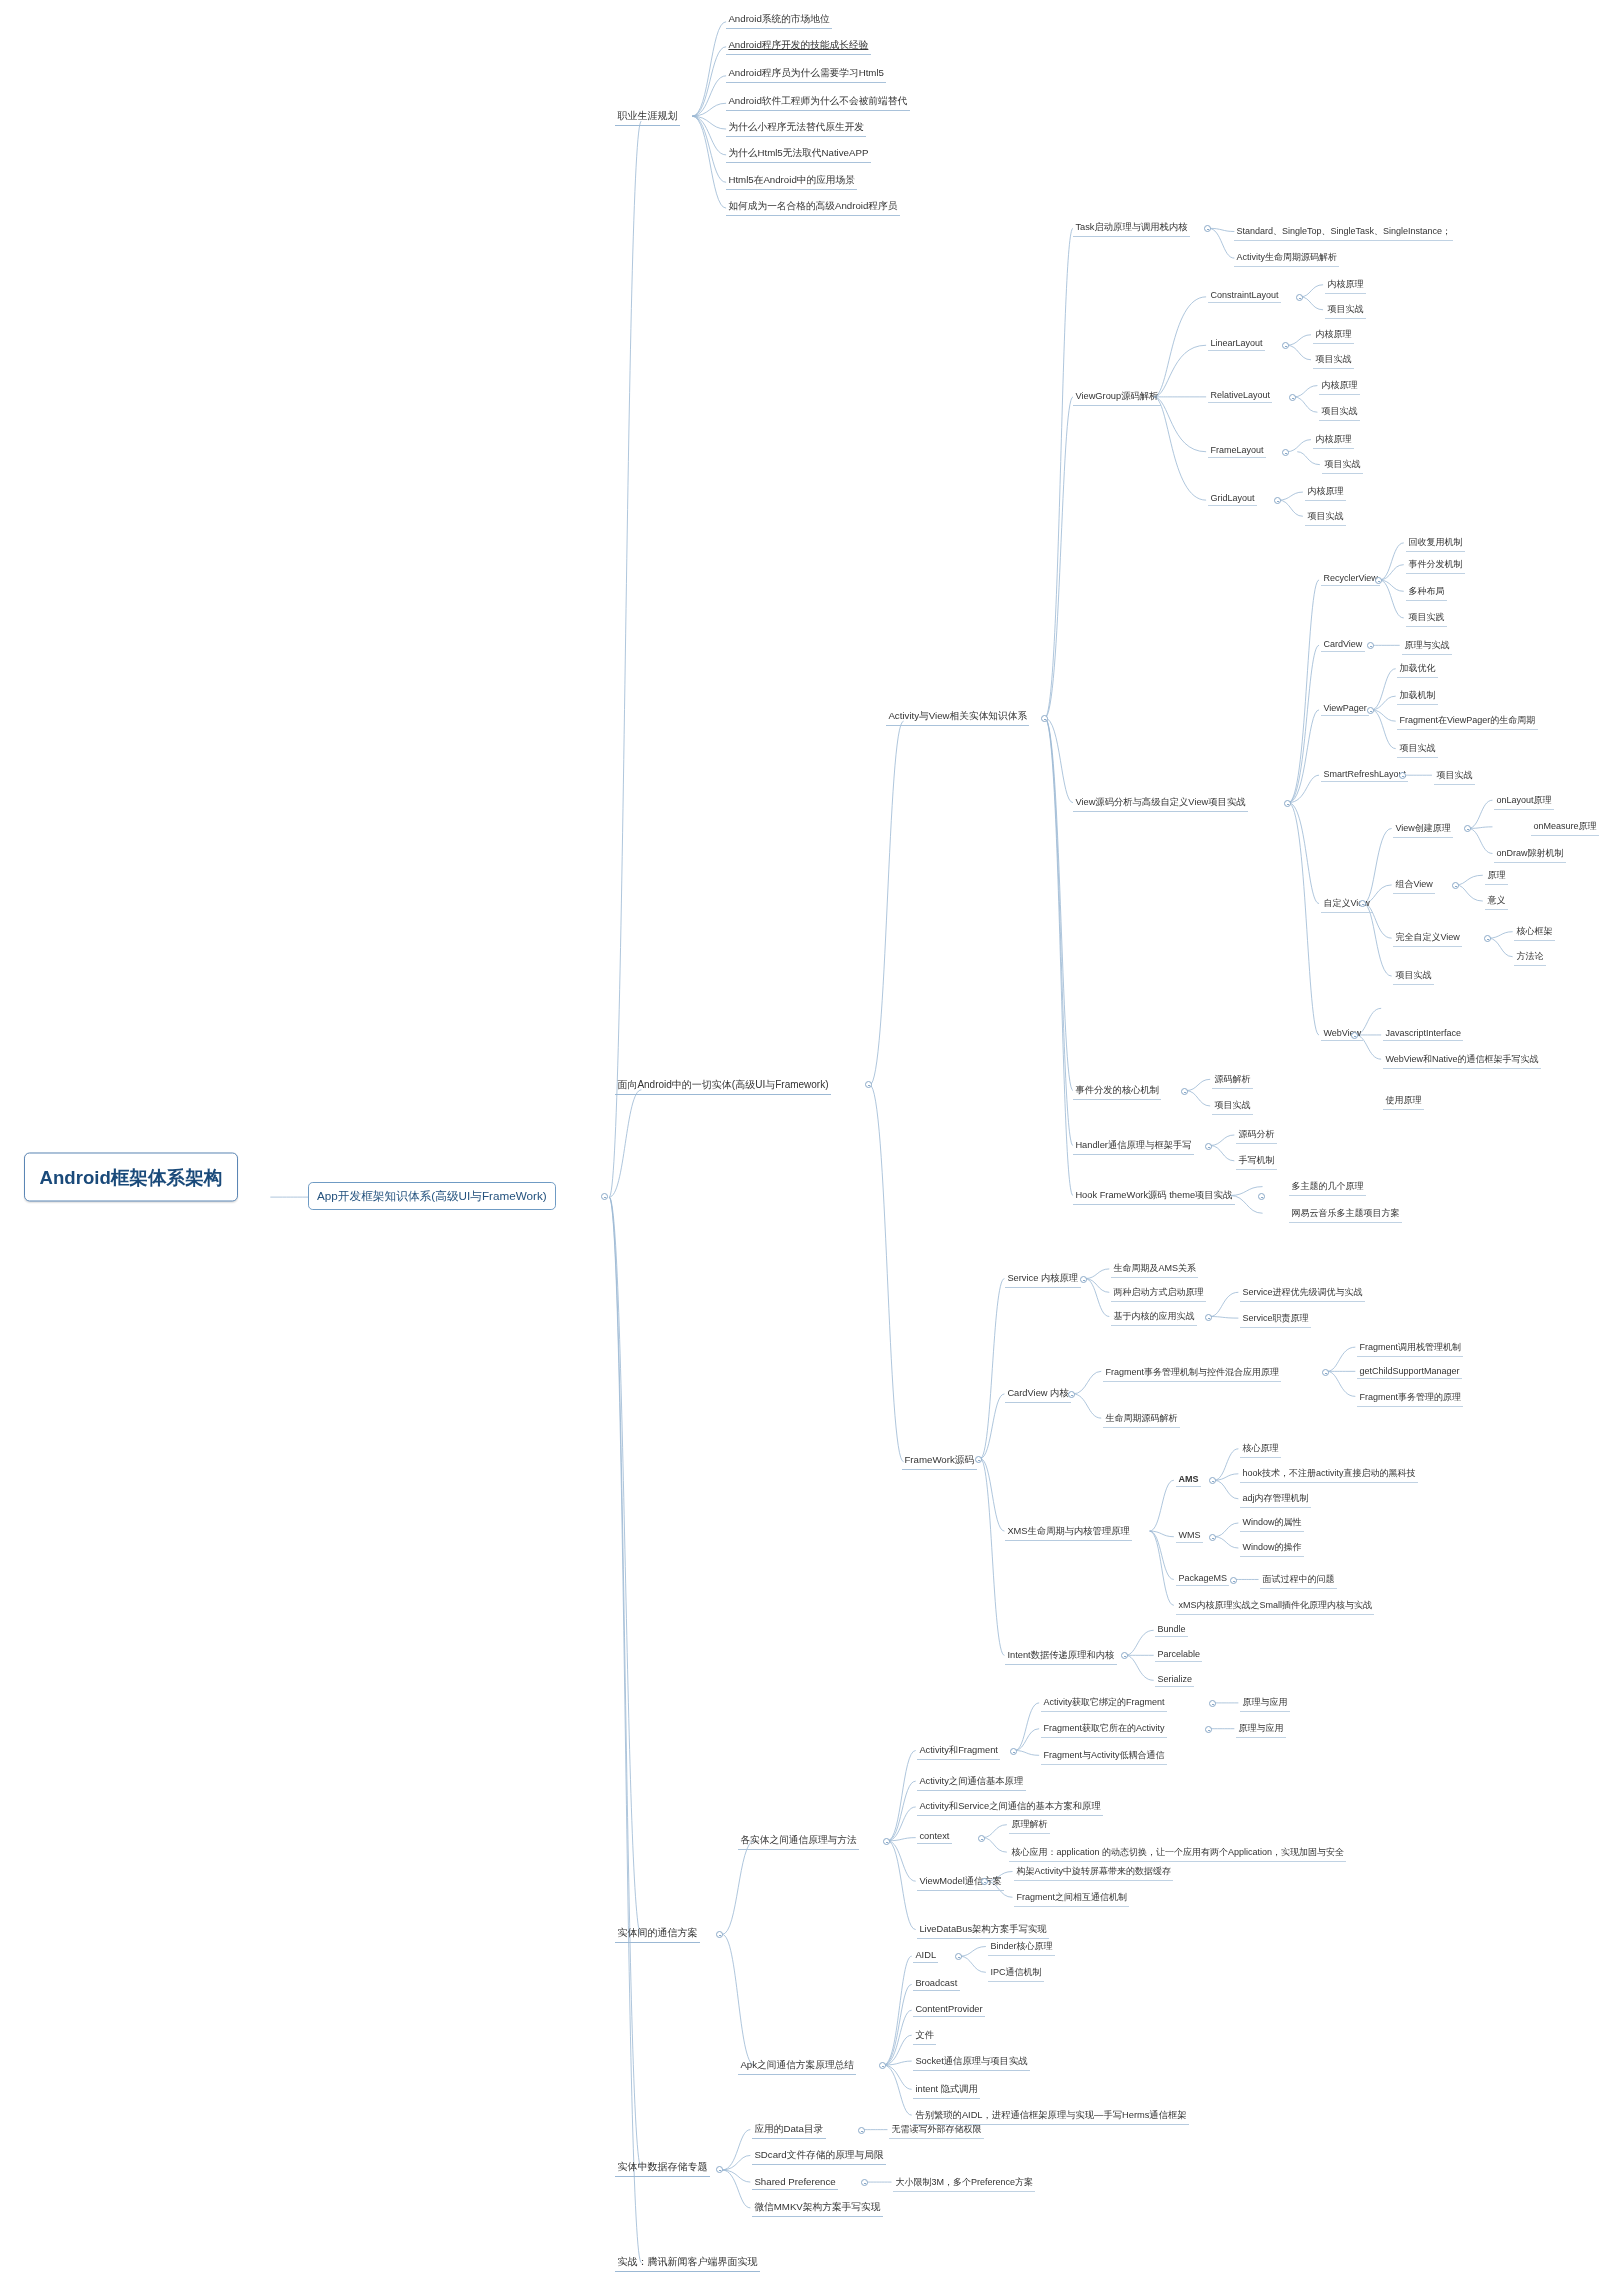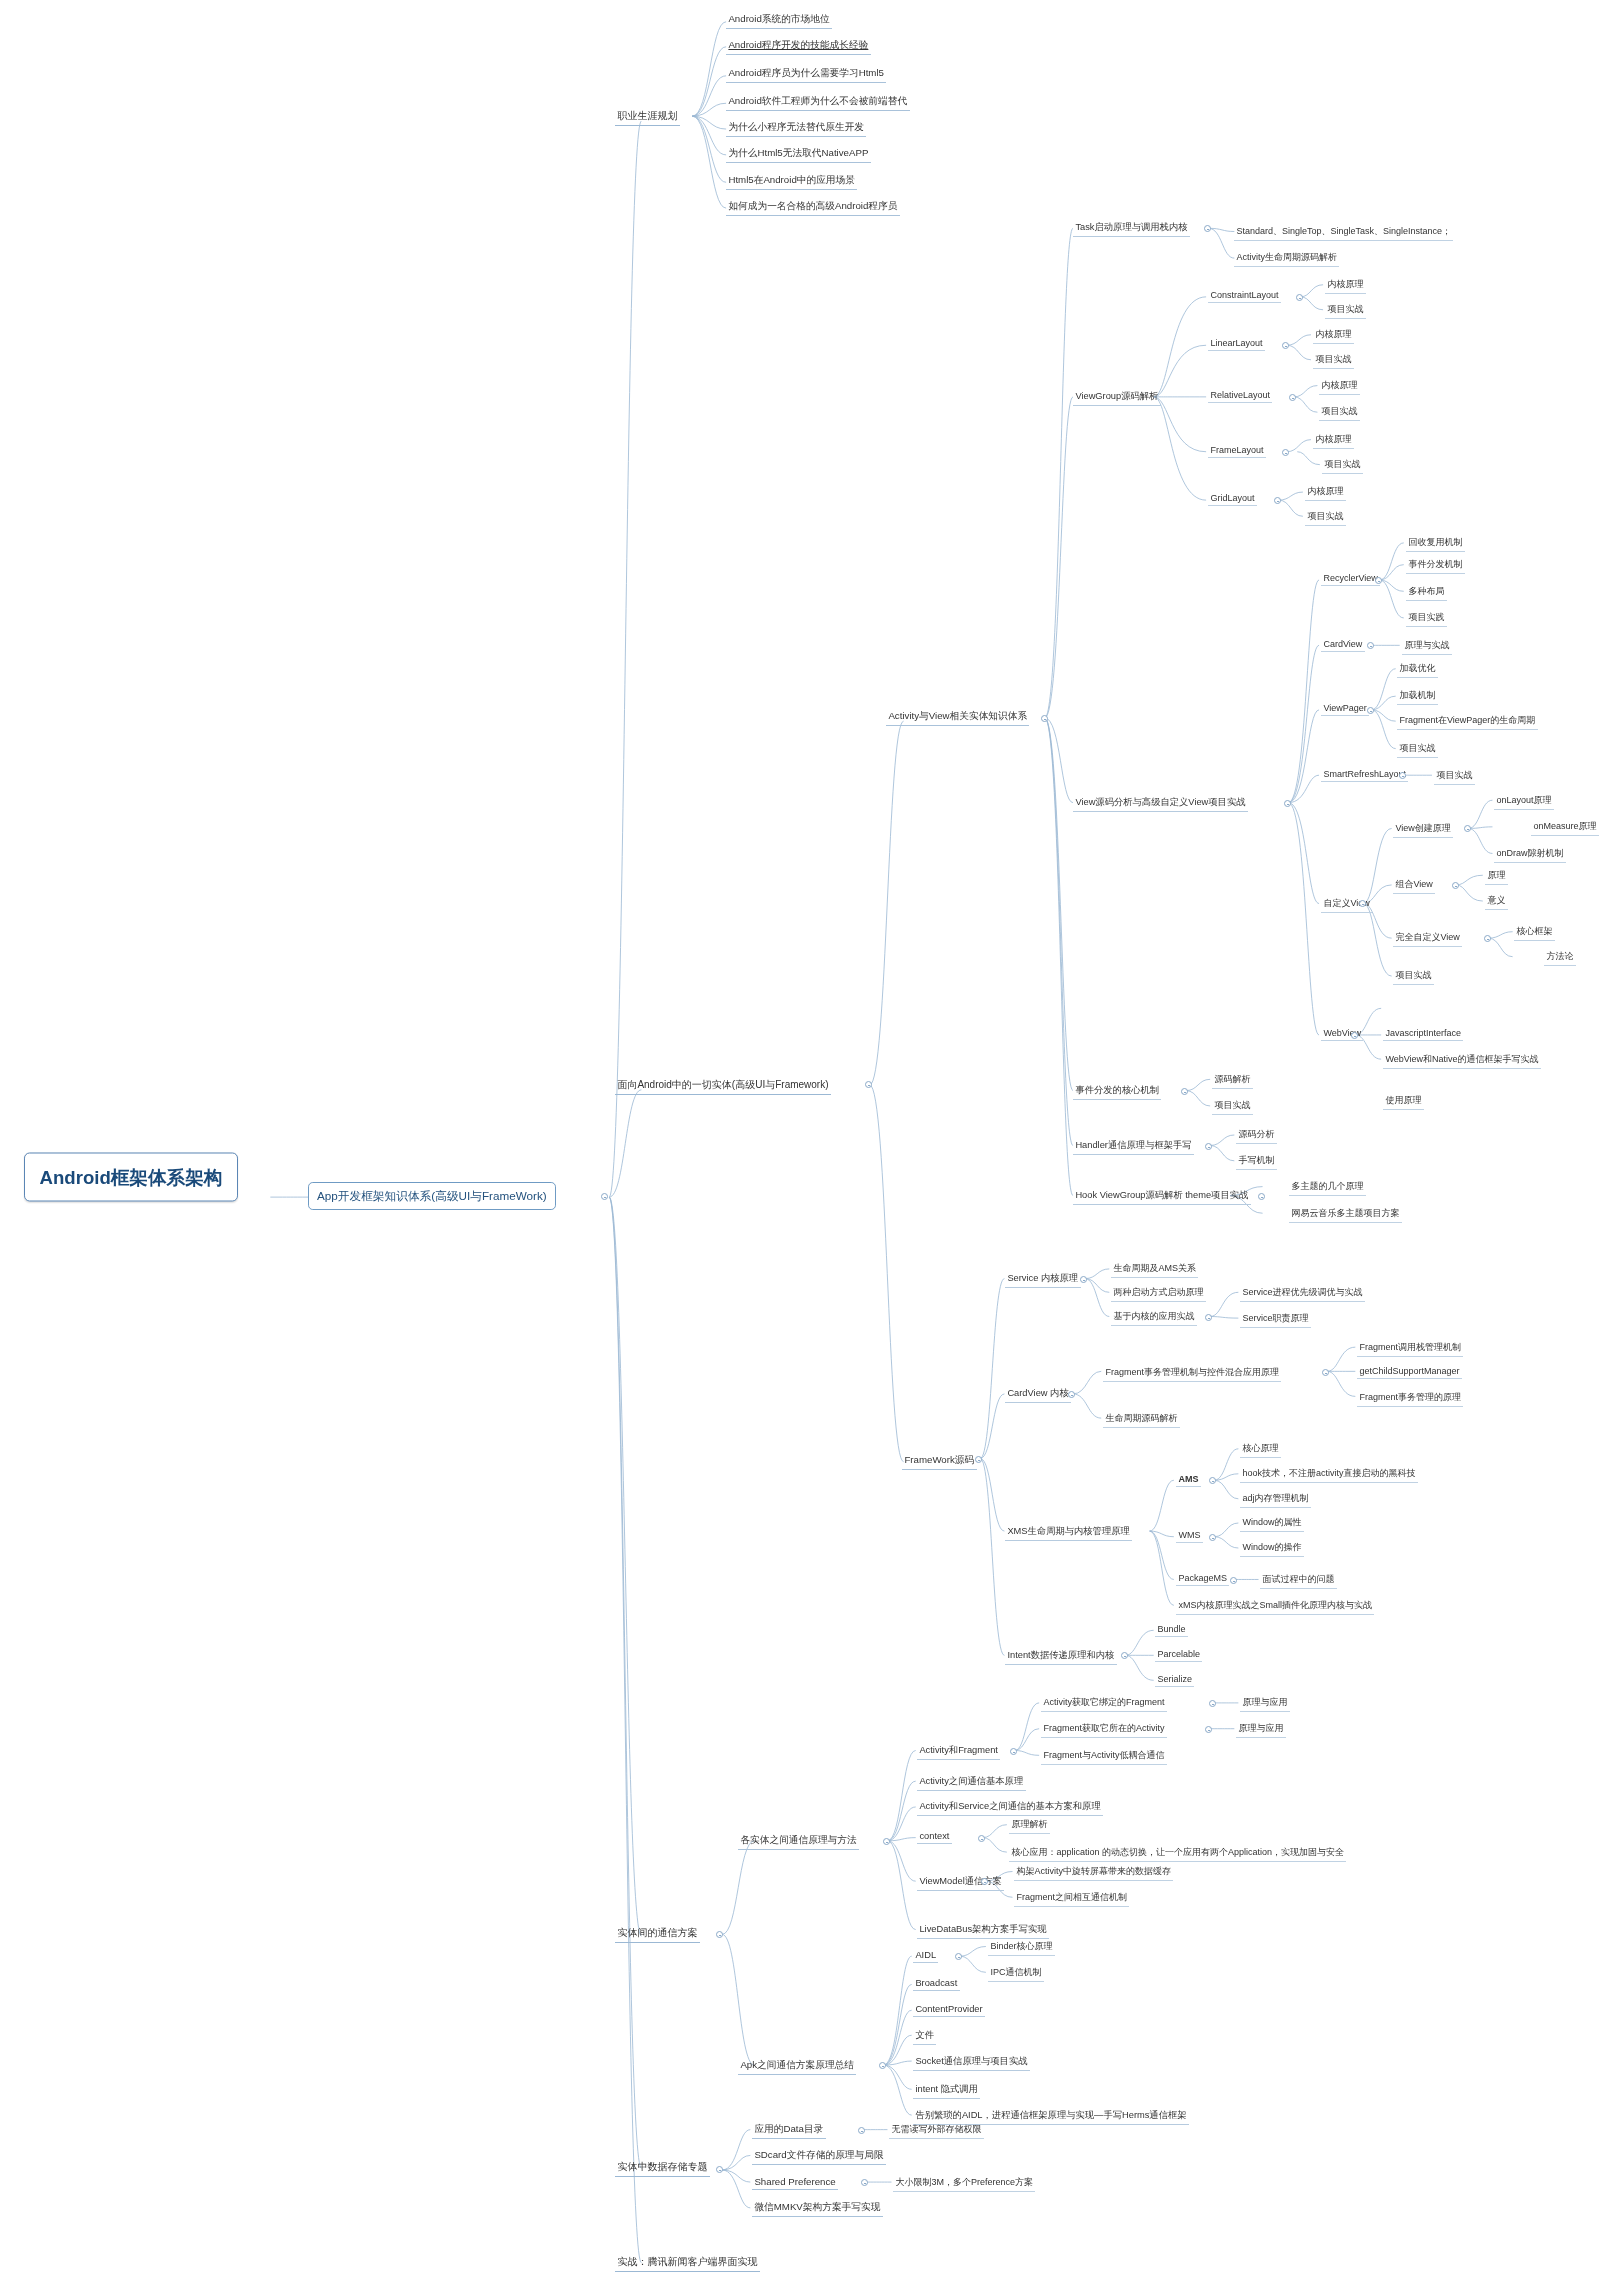--- a/index.html
+++ b/index.html
@@ -305,41 +305,41 @@
   <div class="node n-l5" style="left:1494px;top:845px;">onDraw隙射机制</div>
 
   <div class="node n-l5" style="left:1393px;top:876px;">组合View</div>
   <span class="dot" style="left:1452px;top:882px;"></span>
   <div class="node n-l5" style="left:1485px;top:867px;">原理</div>
   <div class="node n-l5" style="left:1485px;top:892px;">意义</div>
 
   <div class="node n-l5" style="left:1393px;top:929px;">完全自定义View</div>
   <span class="dot" style="left:1484px;top:935px;"></span>
   <div class="node n-l5" style="left:1514px;top:923px;">核心框架</div>
-  <div class="node n-l5" style="left:1514px;top:948px;margin-left:30px;">方法论</div>
+  <div class="node n-l5" style="left:1514px;top:948px;">方法论</div>
 
   <div class="node n-l5" style="left:1393px;top:967px;">项目实战</div>
 
   <div class="node n-l5" style="left:1321px;top:1026px;">WebView</div>
   <span class="dot" style="left:1351px;top:1032px;"></span>
   <div class="node n-l5" style="left:1383px;top:1060px;margin-top:32px;">使用原理</div>
   <div class="node n-l5" style="left:1383px;top:1026px;">JavascriptInterface</div>
   <div class="node n-l5" style="left:1383px;top:1051px;">WebView和Native的通信框架手写实战</div>
 
   <div class="node n-l4" style="left:1073px;top:1082px;">事件分发的核心机制</div>
   <span class="dot" style="left:1181px;top:1088px;"></span>
   <div class="node n-l5" style="left:1212px;top:1071px;">源码解析</div>
   <div class="node n-l5" style="left:1212px;top:1097px;">项目实战</div>
 
   <div class="node n-l4" style="left:1073px;top:1137px;">Handler通信原理与框架手写</div>
   <span class="dot" style="left:1205px;top:1143px;"></span>
   <div class="node n-l5" style="left:1236px;top:1126px;">源码分析</div>
   <div class="node n-l5" style="left:1236px;top:1152px;">手写机制</div>
 
-  <div class="node n-l4" style="left:1073px;top:1187px;">Hook ViewGroup源码解析 theme项目实战</div>
+  <div class="node n-l4" style="left:1073px;top:1187px;">Hook FrameWork源码 theme项目实战</div>
   <span class="dot" style="left:1258px;top:1193px;"></span>
   <div class="node n-l5" style="left:1289px;top:1178px;">多主题的几个原理</div>
   <div class="node n-l5" style="left:1289px;top:1205px;">网易云音乐多主题项目方案</div>
 
   <div class="node n-l3" style="left:902px;top:1452px;">FrameWork源码</div>
   <span class="dot" style="left:975px;top:1456px;"></span>
 
   <div class="node n-l4" style="left:1005px;top:1270px;">Service 内核原理</div>
   <span class="dot" style="left:1080px;top:1276px;"></span>
   <div class="node n-l5" style="left:1111px;top:1260px;">生命周期及AMS关系</div>

